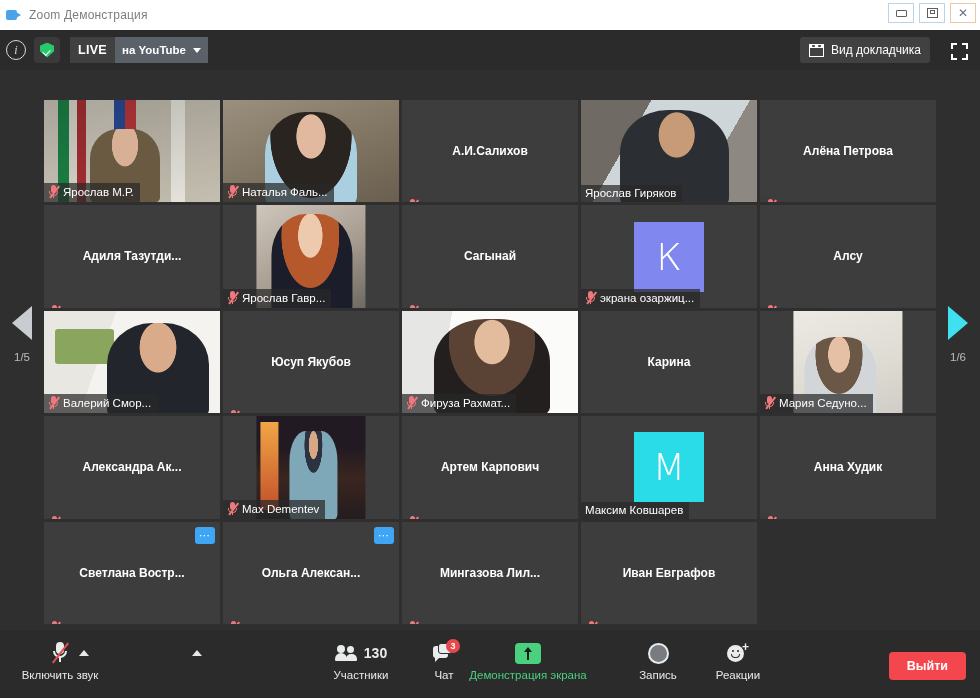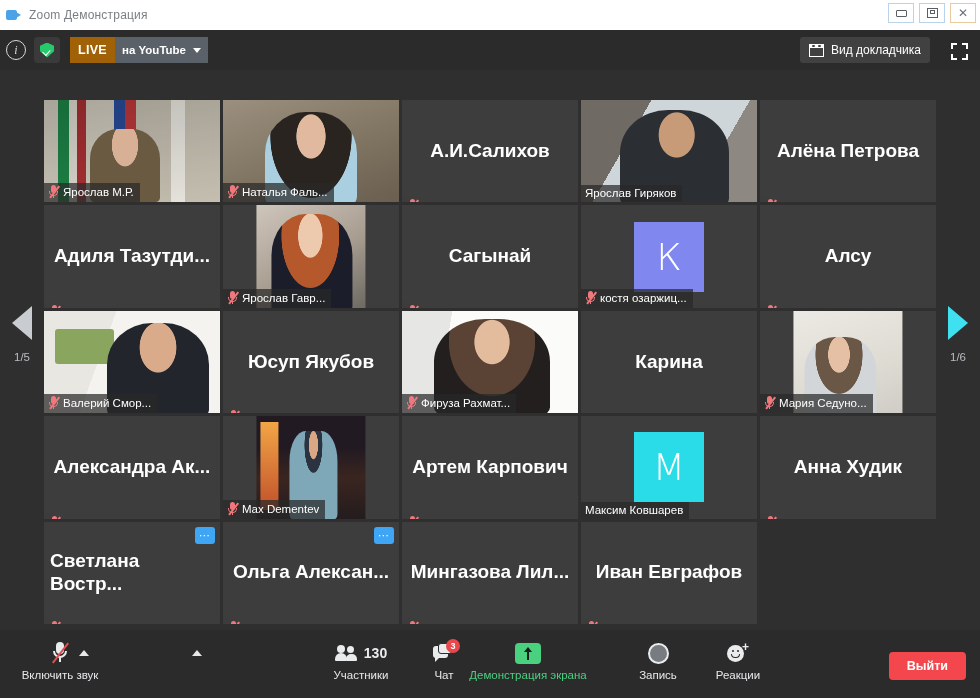--- a/index.html
+++ b/index.html
@@ -61,21 +61,21 @@
     clip-path: polygon(50% 0%, 100% 22%, 100% 58%, 50% 100%, 0% 58%, 0% 22%);
     position: relative;
   }
   .shield-shape::after {
     content: ""; position: absolute; left: 3.5px; top: 5px;
     width: 3.5px; height: 6px; border: solid #ffffff;
     border-width: 0 1.6px 1.6px 0; transform: rotate(42deg);
   }
   .live-wrap { margin-left: 10px; display: flex; height: 26px; align-items: stretch; }
   .live-badge {
-    background: #a16207; color: #ffffff; font-size: 12.5px; font-weight: bold;
+    background: #404040; color: #ffffff; font-size: 12.5px; font-weight: bold;
     padding: 0 8px; display: flex; align-items: center; letter-spacing: .3px;
   }
   .live-dest {
     background: #5b6169; color: #ffffff; font-size: 11.5px; font-weight: bold;
     padding: 0 7px; display: flex; align-items: center; gap: 7px;
   }
   .caret-dn {
     width: 0; height: 0; border-left: 4px solid transparent;
     border-right: 4px solid transparent; border-top: 5px solid #ffffff;
   }
@@ -117,21 +117,21 @@
     width: 892px; height: 524px;
     display: grid; grid-template-columns: repeat(5, 1fr);
     grid-template-rows: repeat(5, 1fr); gap: 3px;
   }
   .tile {
     position: relative; background: #3d3d3d; overflow: hidden;
     display: flex; align-items: center; justify-content: center;
   }
   .tile.active { box-shadow: inset 0 0 0 2px #ffe97f; }
   .tile-name-only {
-    color: #ffffff; font-size: 19px; font-weight: bold; text-align: left;
+    color: #ffffff; font-size: 12px; font-weight: bold; text-align: right;
     padding: 0 6px; line-height: 1.2;
   }
   .vid-full { position: absolute; inset: 0; }
   .vid-port {
     position: absolute; top: 0; bottom: 0; left: 50%; transform: translateX(-50%);
     width: 62%;
   }
   .tile.active .vid-full { inset: 2px; }
   .avatar {
     width: 70px; height: 70px; display: flex; align-items: center;
@@ -510,21 +510,21 @@
         </div>
         <div class="tile">
           <div class="avatar" style="background: rgb(128, 136, 239);">К</div>
           <div class="namebar">
             <span class="mic-off">
               <span class="cap"></span>
               <span class="arc"></span>
               <span class="stem"></span>
               <span class="slash"></span>
             </span>
-            <span class="txt">костя озаржиц...</span>
+            <span class="txt">экрана озаржиц...</span>
           </div>
         </div>
         <div class="tile">
           <div class="tile-name-only">Алсу</div>
           <div class="mute-only"><span class="mic-off"><span class="cap"></span><span class="slash"></span></span></div>
         </div>
         <div class="tile">
           <div class="vid-full v-val"></div>
           <div class="namebar">
             <span class="mic-off">

